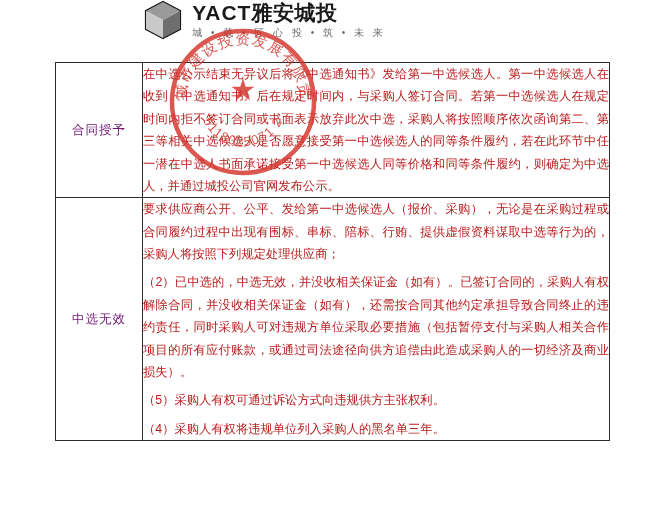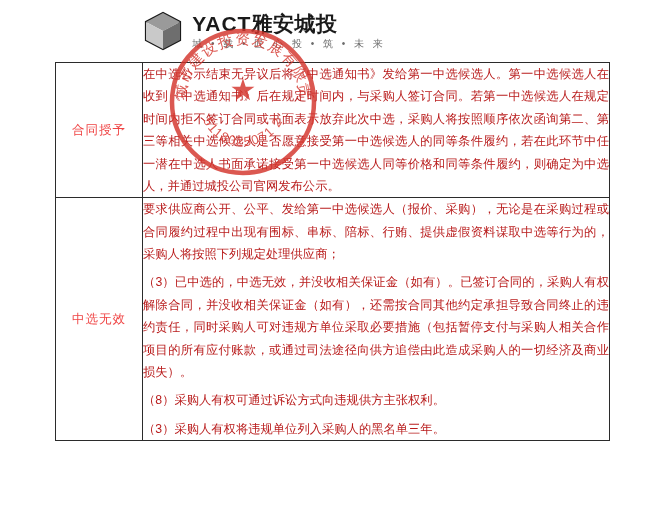--- a/index.html
+++ b/index.html
@@ -17,21 +17,21 @@
   }
 
   
   .header {
     position: absolute;
     left: 0;
     top: 0;
     width: 541px;
     height: 62px;
     display: flex;
-    align-items: center;
+    align-items: flex-start;
     justify-content: center;
   }
   .logo-wrap {
     display: flex;
     align-items: center;
     gap: 9px;
     transform: translateX(-6px);
   }
   .cube {
     width: 40px;
@@ -77,21 +77,21 @@
   .doc-table td {
     border: 1px solid #2b2b2b;
     vertical-align: middle;
     padding: 0;
   }
   .label-cell {
     width: 86px;
     text-align: center;
     font-size: 12.5px;
     letter-spacing: 1px;
-    color: #ef4444;
+    color: #701a75;
   }
   .body-cell {
     padding: 10px 11px 11px 11px;
     vertical-align: top;
   }
   .body-cell p {
     margin: 0 0 6px 0;
     font-size: 12.3px;
     line-height: 1.82;
     text-align: justify;
@@ -140,23 +140,23 @@
     <tr>
       <td class="label-cell">合同授予</td>
       <td class="body-cell">
         <p>在中选公示结束无异议后将《中选通知书》发给第一中选候选人。第一中选候选人在收到《中选通知书》后在规定时间内，与采购人签订合同。若第一中选候选人在规定时间内拒不签订合同或书面表示放弃此次中选，采购人将按照顺序依次函询第二、第三等相关中选候选人是否愿意接受第一中选候选人的同等条件履约，若在此环节中任一潜在中选人书面承诺接受第一中选候选人同等价格和同等条件履约，则确定为中选人，并通过城投公司官网发布公示。</p>
       </td>
     </tr>
     <tr>
       <td class="label-cell">中选无效</td>
       <td class="body-cell">
         <p>要求供应商公开、公平、发给第一中选候选人（报价、采购），无论是在采购过程或合同履约过程中出现有围标、串标、陪标、行贿、提供虚假资料谋取中选等行为的，采购人将按照下列规定处理供应商；</p>
-        <p class="indent">（3）已中选的，中选无效，并没收相关保证金（如有）。已签订合同的，采购人有权解除合同，并没收相关保证金（如有），还需按合同其他约定承担导致合同终止的违约责任，同时采购人可对违规方单位采取必要措施（包括暂停支付与采购人相关合作项目的所有应付账款，或通过司法途径向供方追偿由此造成采购人的一切经济及商业损失）。</p>
-        <p class="indent">（8）采购人有权可通过诉讼方式向违规供方主张权利。</p>
-        <p class="indent">（3）采购人有权将违规单位列入采购人的黑名单三年。</p>
+        <p class="indent">（2）已中选的，中选无效，并没收相关保证金（如有）。已签订合同的，采购人有权解除合同，并没收相关保证金（如有），还需按合同其他约定承担导致合同终止的违约责任，同时采购人可对违规方单位采取必要措施（包括暂停支付与采购人相关合作项目的所有应付账款，或通过司法途径向供方追偿由此造成采购人的一切经济及商业损失）。</p>
+        <p class="indent">（5）采购人有权可通过诉讼方式向违规供方主张权利。</p>
+        <p class="indent">（4）采购人有权将违规单位列入采购人的黑名单三年。</p>
       </td>
     </tr>
   </tbody>
 </table>
 
 <div class="seal">
   <svg width="152" height="152" viewBox="0 0 152 152" xmlns="http://www.w3.org/2000/svg">
     <defs>
       <path id="sealArcTop" d="M 18,76 A 58,58 0 0 1 134,76"></path>
       <path id="sealArcBottom" d="M 32,76 A 44,44 0 0 0 120,76"></path>

